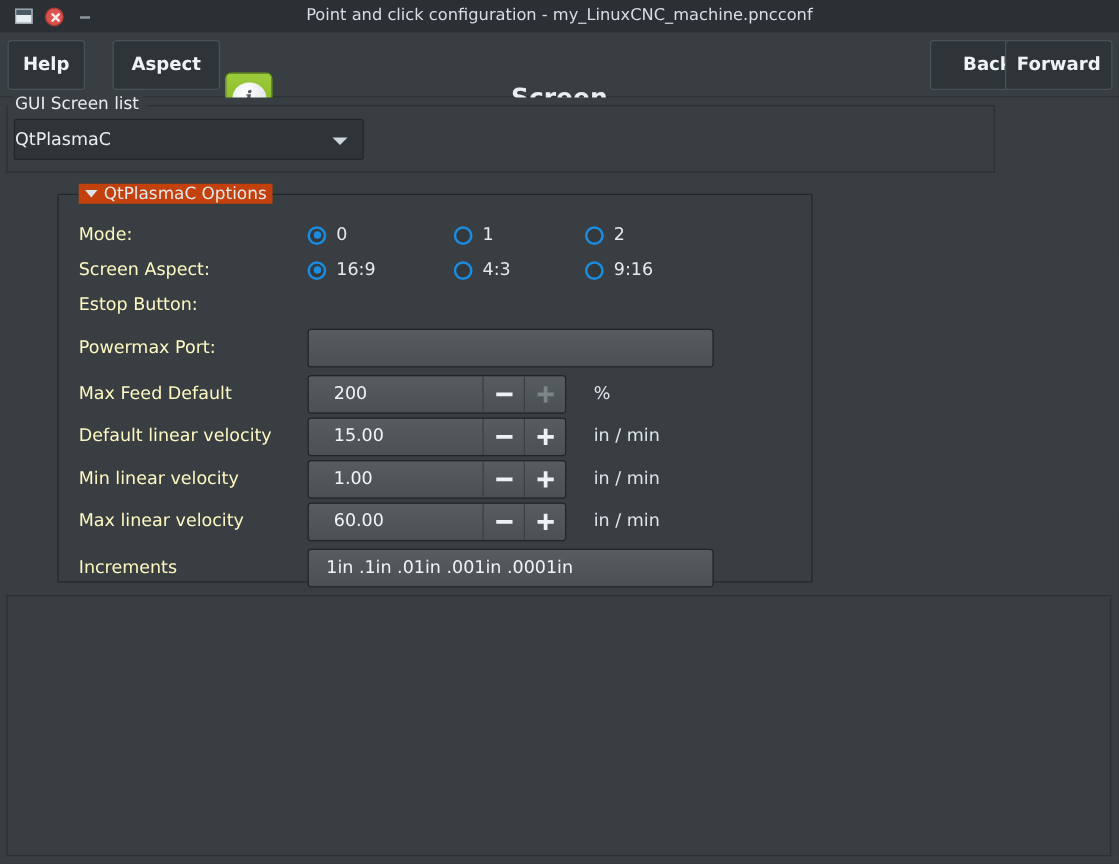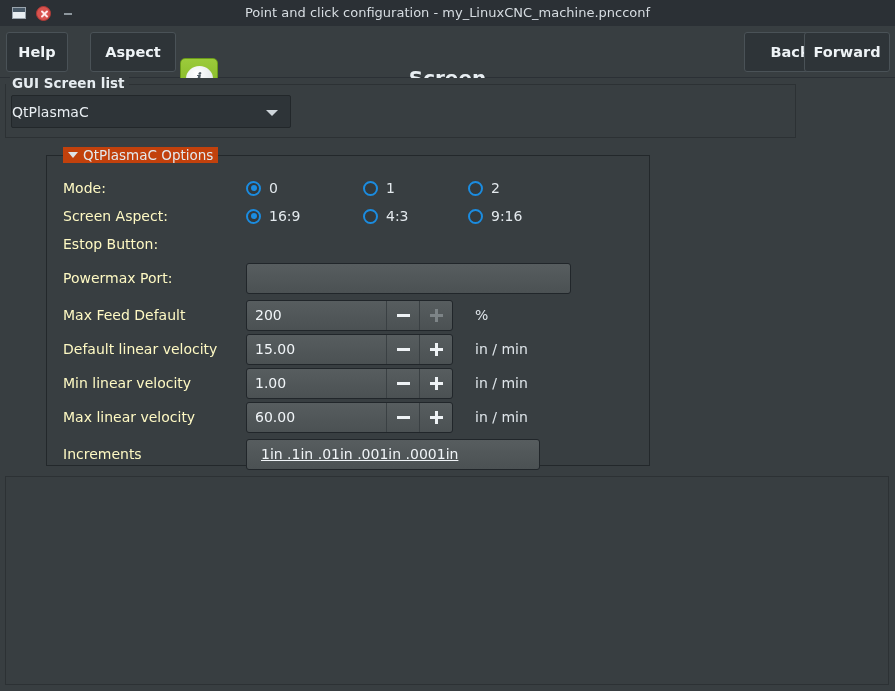--- a/index.html
+++ b/index.html
@@ -107,21 +107,21 @@
   
   #gui-screen-group {
     position: absolute; left: 5px; top: 6px; width: 791px; height: 54px;
     border: 1px solid #2c3134; border-top: none;
   }
   #gui-screen-group::before {
     content:""; position:absolute; left: 0; top: 0; width: 0px; height: 1px;
   }
   #gui-screen-label {
     position: absolute; left: 4px; top: -1px;
-    color: #e6ecf0; font-size: 13.5px; font-weight: bold;
+    color: #e6ecf0; font-size: 13.5px; font-weight: normal;
     background: #383e41; padding: 0 4px 0 2px;
     transform: translateY(-50%);
   }
   #gui-group-topline-right {
     position: absolute; left: 112px; top: 0; right: 0; height: 1px;
     background: #2c3134;
   }
   #screen-combo {
     position: absolute; left: 5px; top: 11px; width: 280px; height: 33px;
     background: #2e3438; border: 1px solid #22272a; border-radius: 2px;
@@ -187,30 +187,30 @@
     background: #1b8ce0;
   }
   .textfield {
     height: 31px;
     background: linear-gradient(#575d5f, #4b5153);
     border: 1px solid #21262a; border-radius: 3px;
     color: #f0f4f7; font-size: 14px;
     display: flex; align-items: center; padding-left: 14px;
   }
   #powermax-field { width: 325px; }
-  #increments-field { width: 294px; text-decoration: underline; }
+  #increments-field { width: 325px; }
 
   .spin {
     display: flex; align-items: stretch; height: 31px;
     border: 1px solid #21262a; border-radius: 3px; overflow: hidden;
     background: linear-gradient(#575d5f, #4b5153);
     width: 207px;
   }
   .spin .val {
-    flex: 1; display: flex; align-items: center; padding-left: 8px;
+    flex: 1; display: flex; align-items: center; padding-left: 20px;
     color: #f1f5f8; font-size: 14px;
   }
   .spin .btn {
     width: 33px; display: flex; align-items: center; justify-content: center;
     border-left: 1px solid #3a4043;
     cursor: pointer;
     position: relative;
   }
   .spin .btn .h {
     position: absolute; width: 13px; height: 3px; background: #eef2f5;

